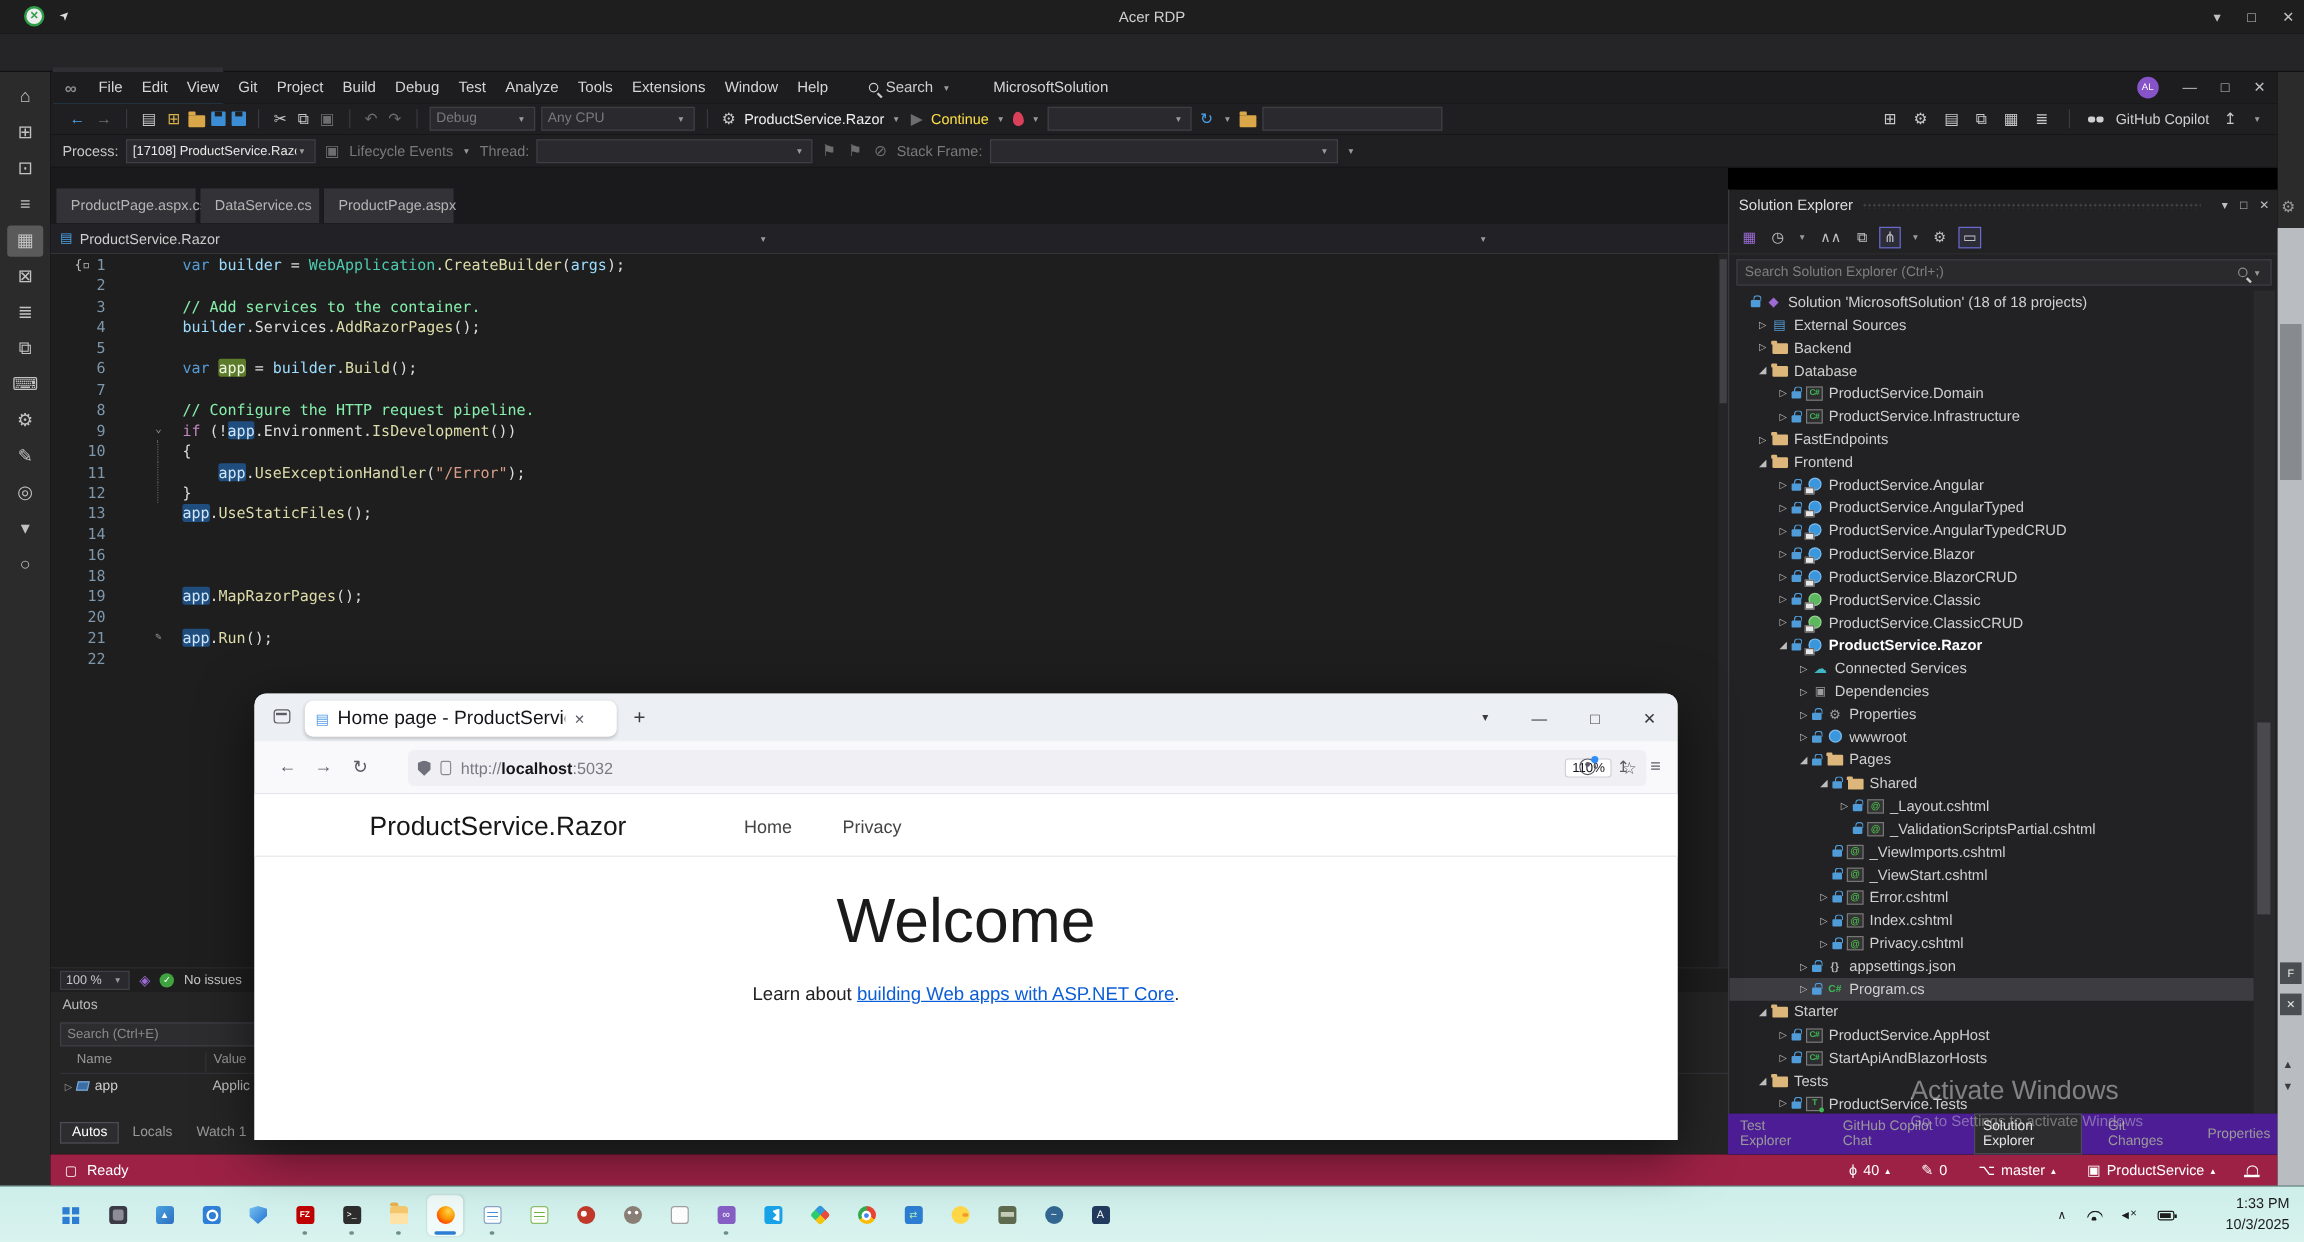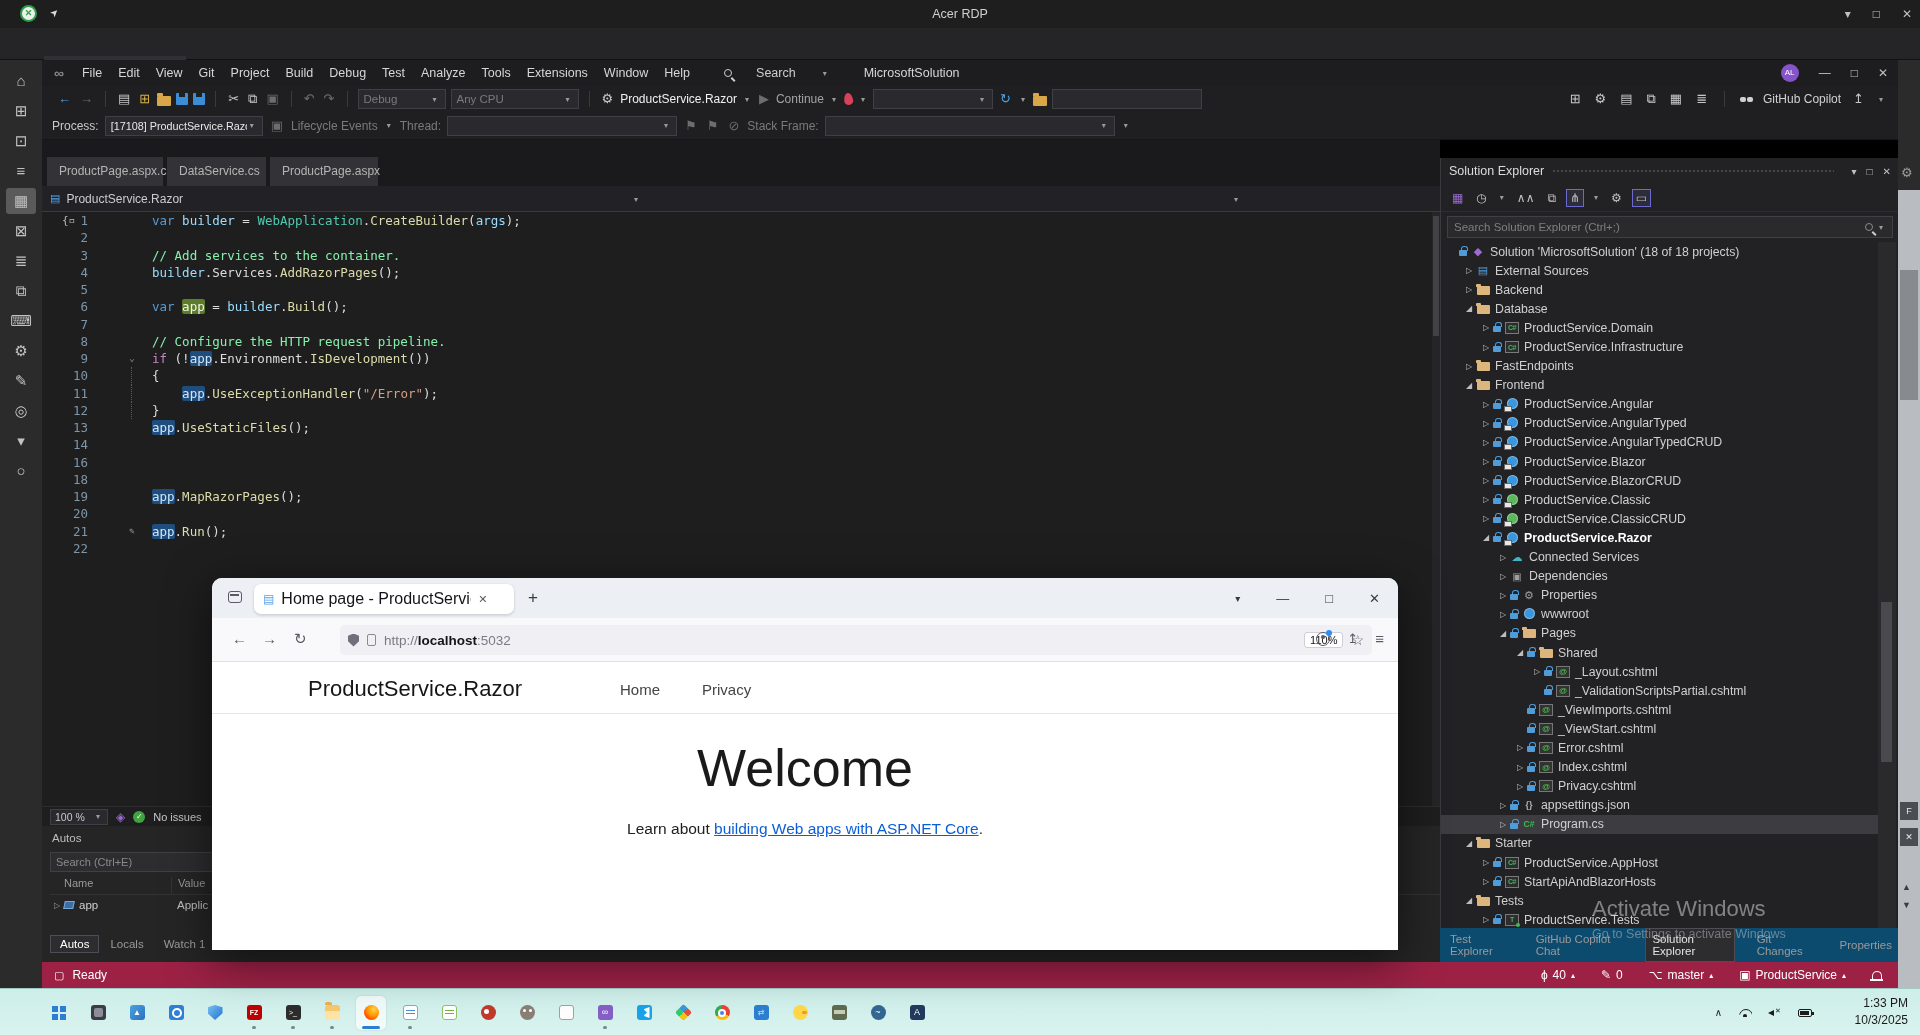--- a/index.html
+++ b/index.html
@@ -21,21 +21,21 @@
   #rdp-tab-label { color:#e8e8e8; font-size:12px; }
   #rdp-tab-close { width:14px; height:14px; border-radius:50%; background:#d23f46; color:#fff; font-size:8px; text-align:center; line-height:14px; }
   #rdp-sidebar { left:0; top:60px; width:42px; height:930px; background:#2b2b2b; display:flex; flex-direction:column; align-items:center; padding-top:8px; gap:4px; }
   .side-ico { width:30px; height:26px; color:#c2c2c2; font-size:15px; text-align:center; line-height:26px; border-radius:3px; }
   .side-ico.active { background:#5a5a5a; }
 
   
   #vs-menubar { left:42px; top:60px; width:1856px; height:26px; background:#1d1d1f; color:#d6d6d6; font-size:12.5px; }
   #vs-logo { color:#8a8a8a; font-weight:bold; font-size:14px; margin:0 10px 0 12px; }
   .menu-item { padding:0 8px; line-height:26px; }
-  #vs-search { margin-left:26px; gap:24px; color:#cdcdcd; }
+  #vs-search { margin-left:26px; gap:6px; color:#cdcdcd; }
   #vs-sol-label { margin-left:34px; color:#d6d6d6; }
   #vs-avatar { width:18px; height:18px; border-radius:50%; background:#8653c9; color:#fff; font-size:8px; text-align:center; line-height:18px; }
   #vs-menubar-right { position:absolute; right:10px; top:0; height:26px; gap:20px; }
   .winglyph { color:#c0c0c0; font-size:12px; }
   .mag { display:inline-block; width:8px; height:8px; border:1.5px solid #cdcdcd; border-radius:50%; position:relative; }
   .mag::after { content:""; position:absolute; left:7px; top:7px; width:5px; height:1.5px; background:#cdcdcd; transform:rotate(45deg); transform-origin:0 0; }
   .caret { color:#9a9a9a; font-size:8px; margin:0 3px; }
   #vs-toolbar1 { left:42px; top:86px; width:1856px; height:26px; background:#1f1f21; gap:5px; padding-left:14px; font-size:13px; }
   #vs-toolbar2 { left:42px; top:112px; width:1856px; height:28px; background:#1f1f21; border-bottom:1px solid #161618; gap:6px; padding-left:10px; }
   .tico { color:#c8c8c8; font-size:13px; line-height:26px; padding:0 2px; }
@@ -130,21 +130,21 @@
   .ti.webg::before { background:#5cb85c; }
   .ti.web::after, .ti.webg::after { content:""; width:6px; height:4px; background:#e8e8e8; border:1px solid #666; position:absolute; left:-1px; bottom:-2px; }
   .ti.cloud { color:#3fb6c4; font-size:11px; }
   .ti.dep { color:#9d9d9d; font-size:10px; }
   .ti.prop { color:#9d9d9d; font-size:11px; }
   .ti.at { border:1px solid #777; background:#333; color:#4ec94e; font-size:8px; }
   .ti.json { color:#b5b5b5; font-size:9px; font-weight:bold; }
   .ti.test::after { content:""; width:4px; height:4px; border-radius:50%; background:#3fba54; position:absolute; right:-2px; bottom:-2px; }
   #se-scroll { left:1878px; top:242px; width:18px; height:686px; background:#2a2a2c; }
   #se-scroll i { position:absolute; left:3px; top:360px; width:11px; height:160px; background:#4a4a4e; }
-  #se-tabs { left:1440px; top:928px; width:458px; height:34px; background:#0c4a6e; gap:16px; padding-left:4px; }
+  #se-tabs { left:1440px; top:928px; width:458px; height:34px; background:#4c1d95; gap:16px; padding-left:4px; }
   .se-tab { font-size:11.5px; color:#9a9a9a; padding:4px 6px; }
   .se-tab.active { border:1px solid #4d4d55; background:#2d2d30; color:#e4e4e4; }
 
   
   #watermark { left:1592px; top:896px; z-index:40; pointer-events:none; color:rgba(210,210,210,.55); }
   #watermark div:first-child { font-size:22px; }
   #watermark div:last-child { font-size:12.5px; margin-top:5px; color:rgba(210,210,210,.45); }
 
   
   #rdp-strip { left:1898px; top:60px; width:22px; height:928px; background:#2b2b2b; }
@@ -327,21 +327,21 @@
     </span>
   <span class="dd dim" style="width:128px;">
       <span>Any CPU</span>
       <span class="caret">▾</span>
     </span>
   <span class="tsep"></span>
   <span class="tico">⚙</span>
   <span style="color:#f0f0f0;font-size:12px;">ProductService.Razor</span>
   <span class="caret">▾</span>
   <span class="tico dim">▶</span>
-  <span style="color:#a3a3a3;font-size:12px;">Continue</span>
+  <span style="color:#fde047;font-size:12px;">Continue</span>
   <span class="caret">▾</span>
   <span class="k-flame"></span>
   <span class="caret">▾</span>
   <span class="dd" style="width:120px;">
       <span></span>
       <span class="caret">▾</span>
     </span>
   <span class="tico blue">↻</span>
   <span class="caret">▾</span>
   <span class="k-folder"></span>

